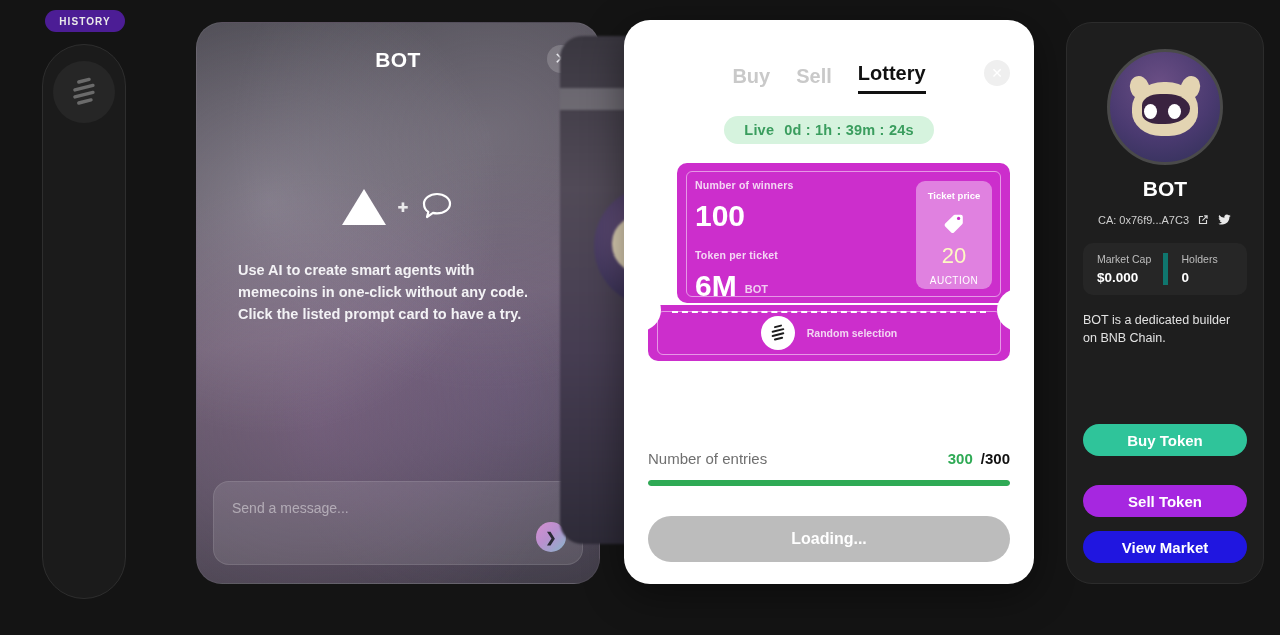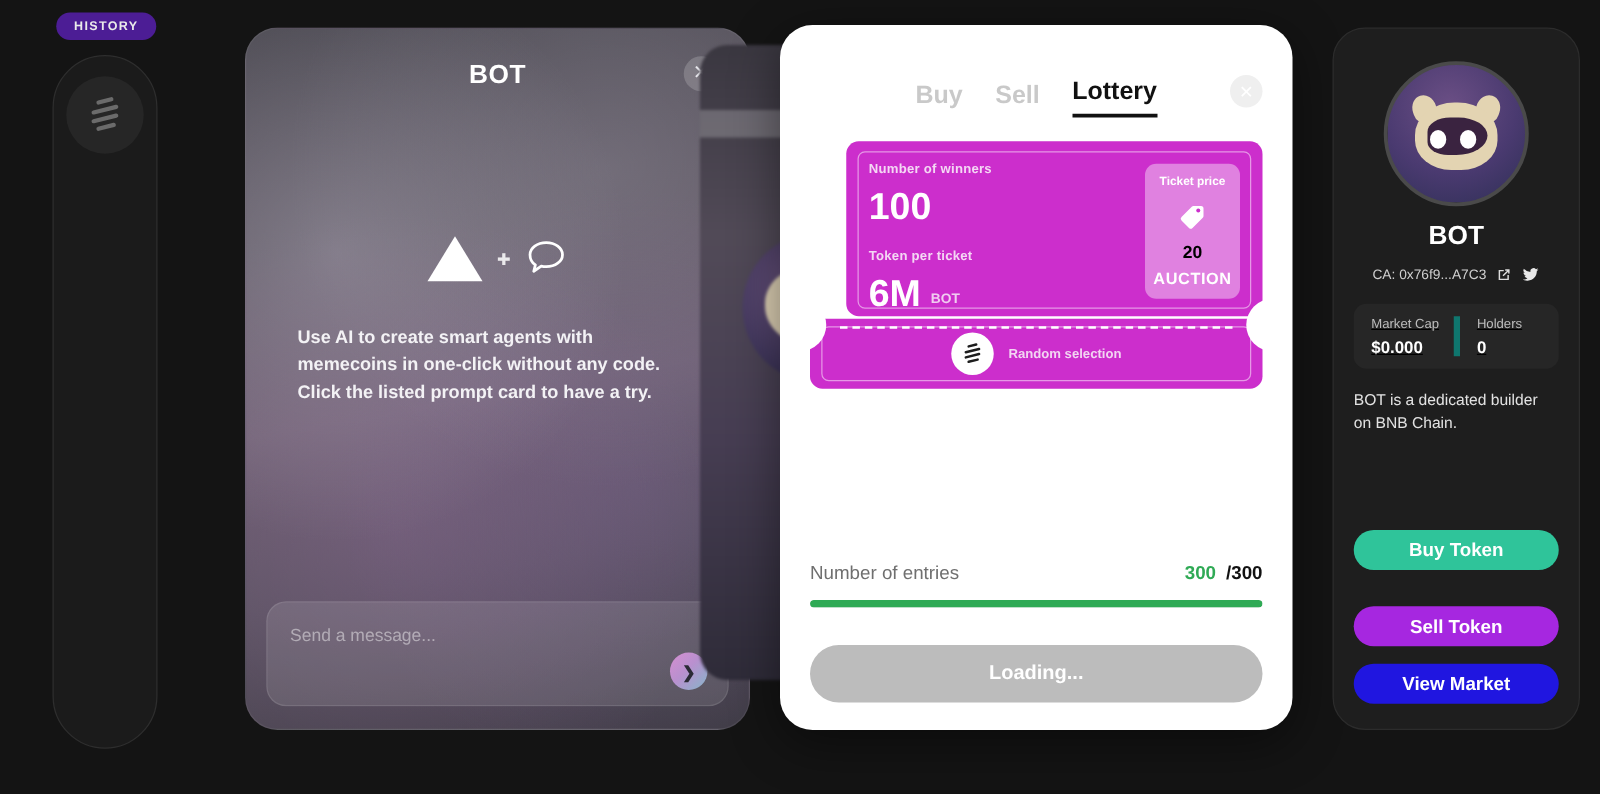--- a/index.html
+++ b/index.html
@@ -159,22 +159,22 @@
   .ticket-row2 { margin-top: 18px; }
   .ticket-sym { color: #f1cdf1; font-size: 11px; font-weight: 700; margin-left: 8px; vertical-align: 3px; }
   .price-box {
     position: absolute; right: 18px; top: 18px;
     width: 76px; height: 108px; border-radius: 9px;
     background: rgba(255,255,255,0.40);
     display: flex; flex-direction: column; align-items: center; padding-top: 9px;
   }
   .price-lbl { color: #fff; font-size: 9.5px; font-weight: 700; }
   .price-tag-icon { margin-top: 10px; }
-  .price-val { color: #000000; font-size: 14px; font-weight: 700; margin-top: 8px; }
-  .price-mode { color: #fff; font-size: 13px; font-weight: 700; letter-spacing: .5px; margin-top: 6px; }
+  .price-val { color: #fef9c3; font-size: 22px; font-weight: 400; margin-top: 8px; }
+  .price-mode { color: #fff; font-size: 10px; font-weight: 400; letter-spacing: .5px; margin-top: 6px; }
 
   .ticket-stub {
     position: relative; background: #cc2ecc; border-radius: 10px;
     height: 56px; margin-top: 2px;
     display: flex; align-items: center; justify-content: center;
   }
   .stub-inner-border {
     position: absolute; left: 9px; right: 9px; top: 6px; bottom: 6px;
     border: 1px solid rgba(255,255,255,0.5); border-radius: 6px;
   }
@@ -237,21 +237,21 @@
     background: #3a2340; border-radius: 44% 56% 60% 40%;
   }
   .eye { position: absolute; width: 13px; height: 15px; background: #fff; border-radius: 50%; top: 52px; }
   .eye.l { left: 34px; }
   .eye.r { left: 58px; }
   .token-name { text-align: center; color: #fff; font-size: 21px; font-weight: 700; margin-top: 12px; }
   .ca-row { display: flex; align-items: center; justify-content: center; gap: 7px; margin-top: 11px; }
   .ca-text { color: #cfcfcf; font-size: 11px; }
   .stats-box {
     margin-top: 16px; background: #262626; border-radius: 10px;
-    display: flex; padding: 10px 0; text-decoration: underline;
+    display: flex; padding: 10px 0;
   }
   .stat { flex: 1; padding-left: 14px; }
   .stat + .stat { border-left: 5px solid #0f766e; }
   .stat-lbl { color: #bdbdbd; font-size: 10.5px; }
   .stat-val { color: #ffffff; font-size: 13.5px; font-weight: 700; margin-top: 5px; }
   .token-desc { color: #e2e2e2; font-size: 12.5px; line-height: 18px; margin-top: 16px; }
   .actions { position: absolute; left: 16px; right: 16px; bottom: 20px; }
   .act-btn {
     height: 32px; border-radius: 22px; margin-bottom: 14px;
     display: flex; align-items: center; justify-content: center;
@@ -305,20 +305,26 @@
   </div>
 
   <div class="modal">
     <div class="tabs">
       <div class="tab">Buy</div>
       <div class="tab">Sell</div>
       <div class="tab active">Lottery</div>
     </div>
     <div class="modal-close">✕</div>
 
+    <div class="live-row">
+      <div class="live-badge" style="background: rgb(214, 243, 222); color: rgb(58, 157, 94);">
+        <span>Live</span>
+        <span>0d : 1h : 39m : 24s</span>
+      </div>
+    </div>
 
     <div class="ticket-wrap">
       <div class="ticket" style="background: rgb(204, 46, 204);">
         <div class="ticket-inner-border"></div>
         <div class="ticket-lbl">Number of winners</div>
         <div class="ticket-big">100</div>
         <div class="ticket-row2">
           <div class="ticket-lbl">Token per ticket</div>
           <div class="ticket-big">
             <span>6M</span><span class="ticket-sym">BOT</span>

